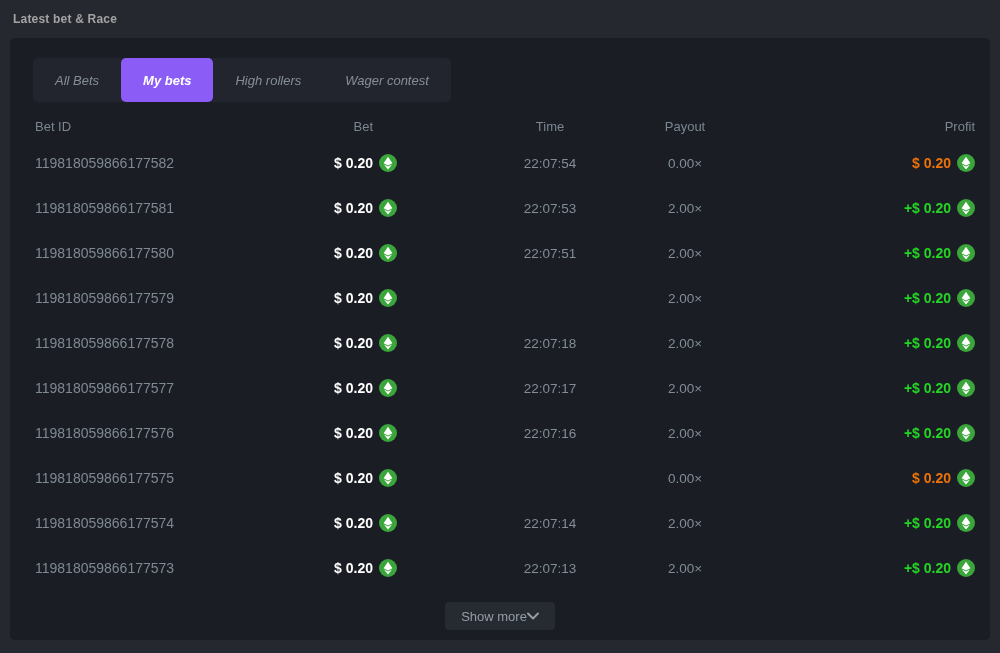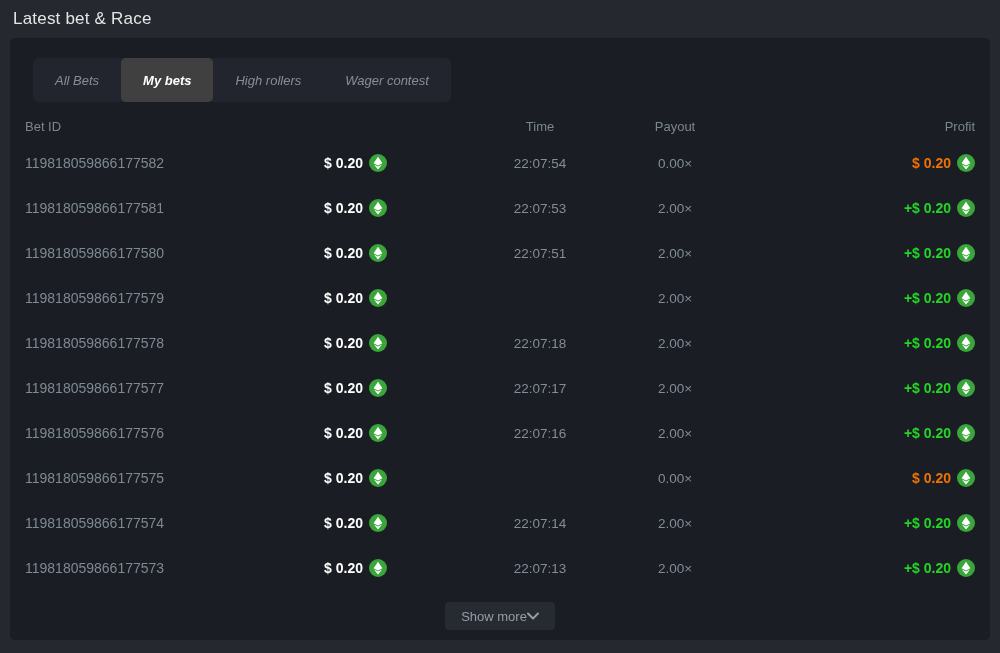--- a/index.html
+++ b/index.html
@@ -10,23 +10,23 @@
     position: relative;
     overflow: hidden;
   }
   .top-header {
     height: 38px;
     display: flex;
     align-items: center;
     padding-left: 13px;
   }
   .page-title {
-    color: #e5e5e5;
-    font-size: 17px;
-    font-weight: 400;
+    color: #a3a3a3;
+    font-size: 12px;
+    font-weight: 700;
     letter-spacing: 0.2px;
   }
   .panel {
     position: absolute;
     left: 10px; right: 10px;
     top: 38px; bottom: 13px;
     background: #1a1d24;
     border-radius: 5px;
   }
   
@@ -44,29 +44,29 @@
     height: 44px;
     display: flex;
     align-items: center;
     padding: 0 22px;
     font-size: 13px;
     color: #868f99;
     cursor: pointer;
     white-space: nowrap;
   }
   .tab.active {
-    background: #404040;
+    background: #8b5cf6;
     color: #ffffff;
     font-weight: 700;
     border-radius: 5px;
   }
   
   .table {
     position: absolute;
-    left: 5px; right: 15px; top: 74px;
+    left: 15px; right: 15px; top: 74px;
   }
   .thead { position: relative; height: 28px; }
   .tbody { position: relative; }
   .row { position: relative; height: 45px; }
   .c {
     position: absolute;
     top: 50%;
     transform: translateY(-50%);
     font-size: 13.5px;
     color: #828d97;
@@ -135,20 +135,21 @@
   </div>
 
   <div class="tab">
     <span>Wager contest</span>
   </div>
 </div>
 
   <div class="table">
     <div class="thead">
       <span class="c th th-id">Bet ID</span>
+      <span class="c th th-bet">Bet</span>
       <span class="c th c-time">Time</span>
       <span class="c th c-payout">Payout</span>
       <span class="c th th-profit">Profit</span>
     </div>
     <div class="tbody">
   <div class="row">
     <span class="c c-id">119818059866177582</span>
     <span class="c c-bet">
       <span class="amt">$ 0.20</span>
       <span>

